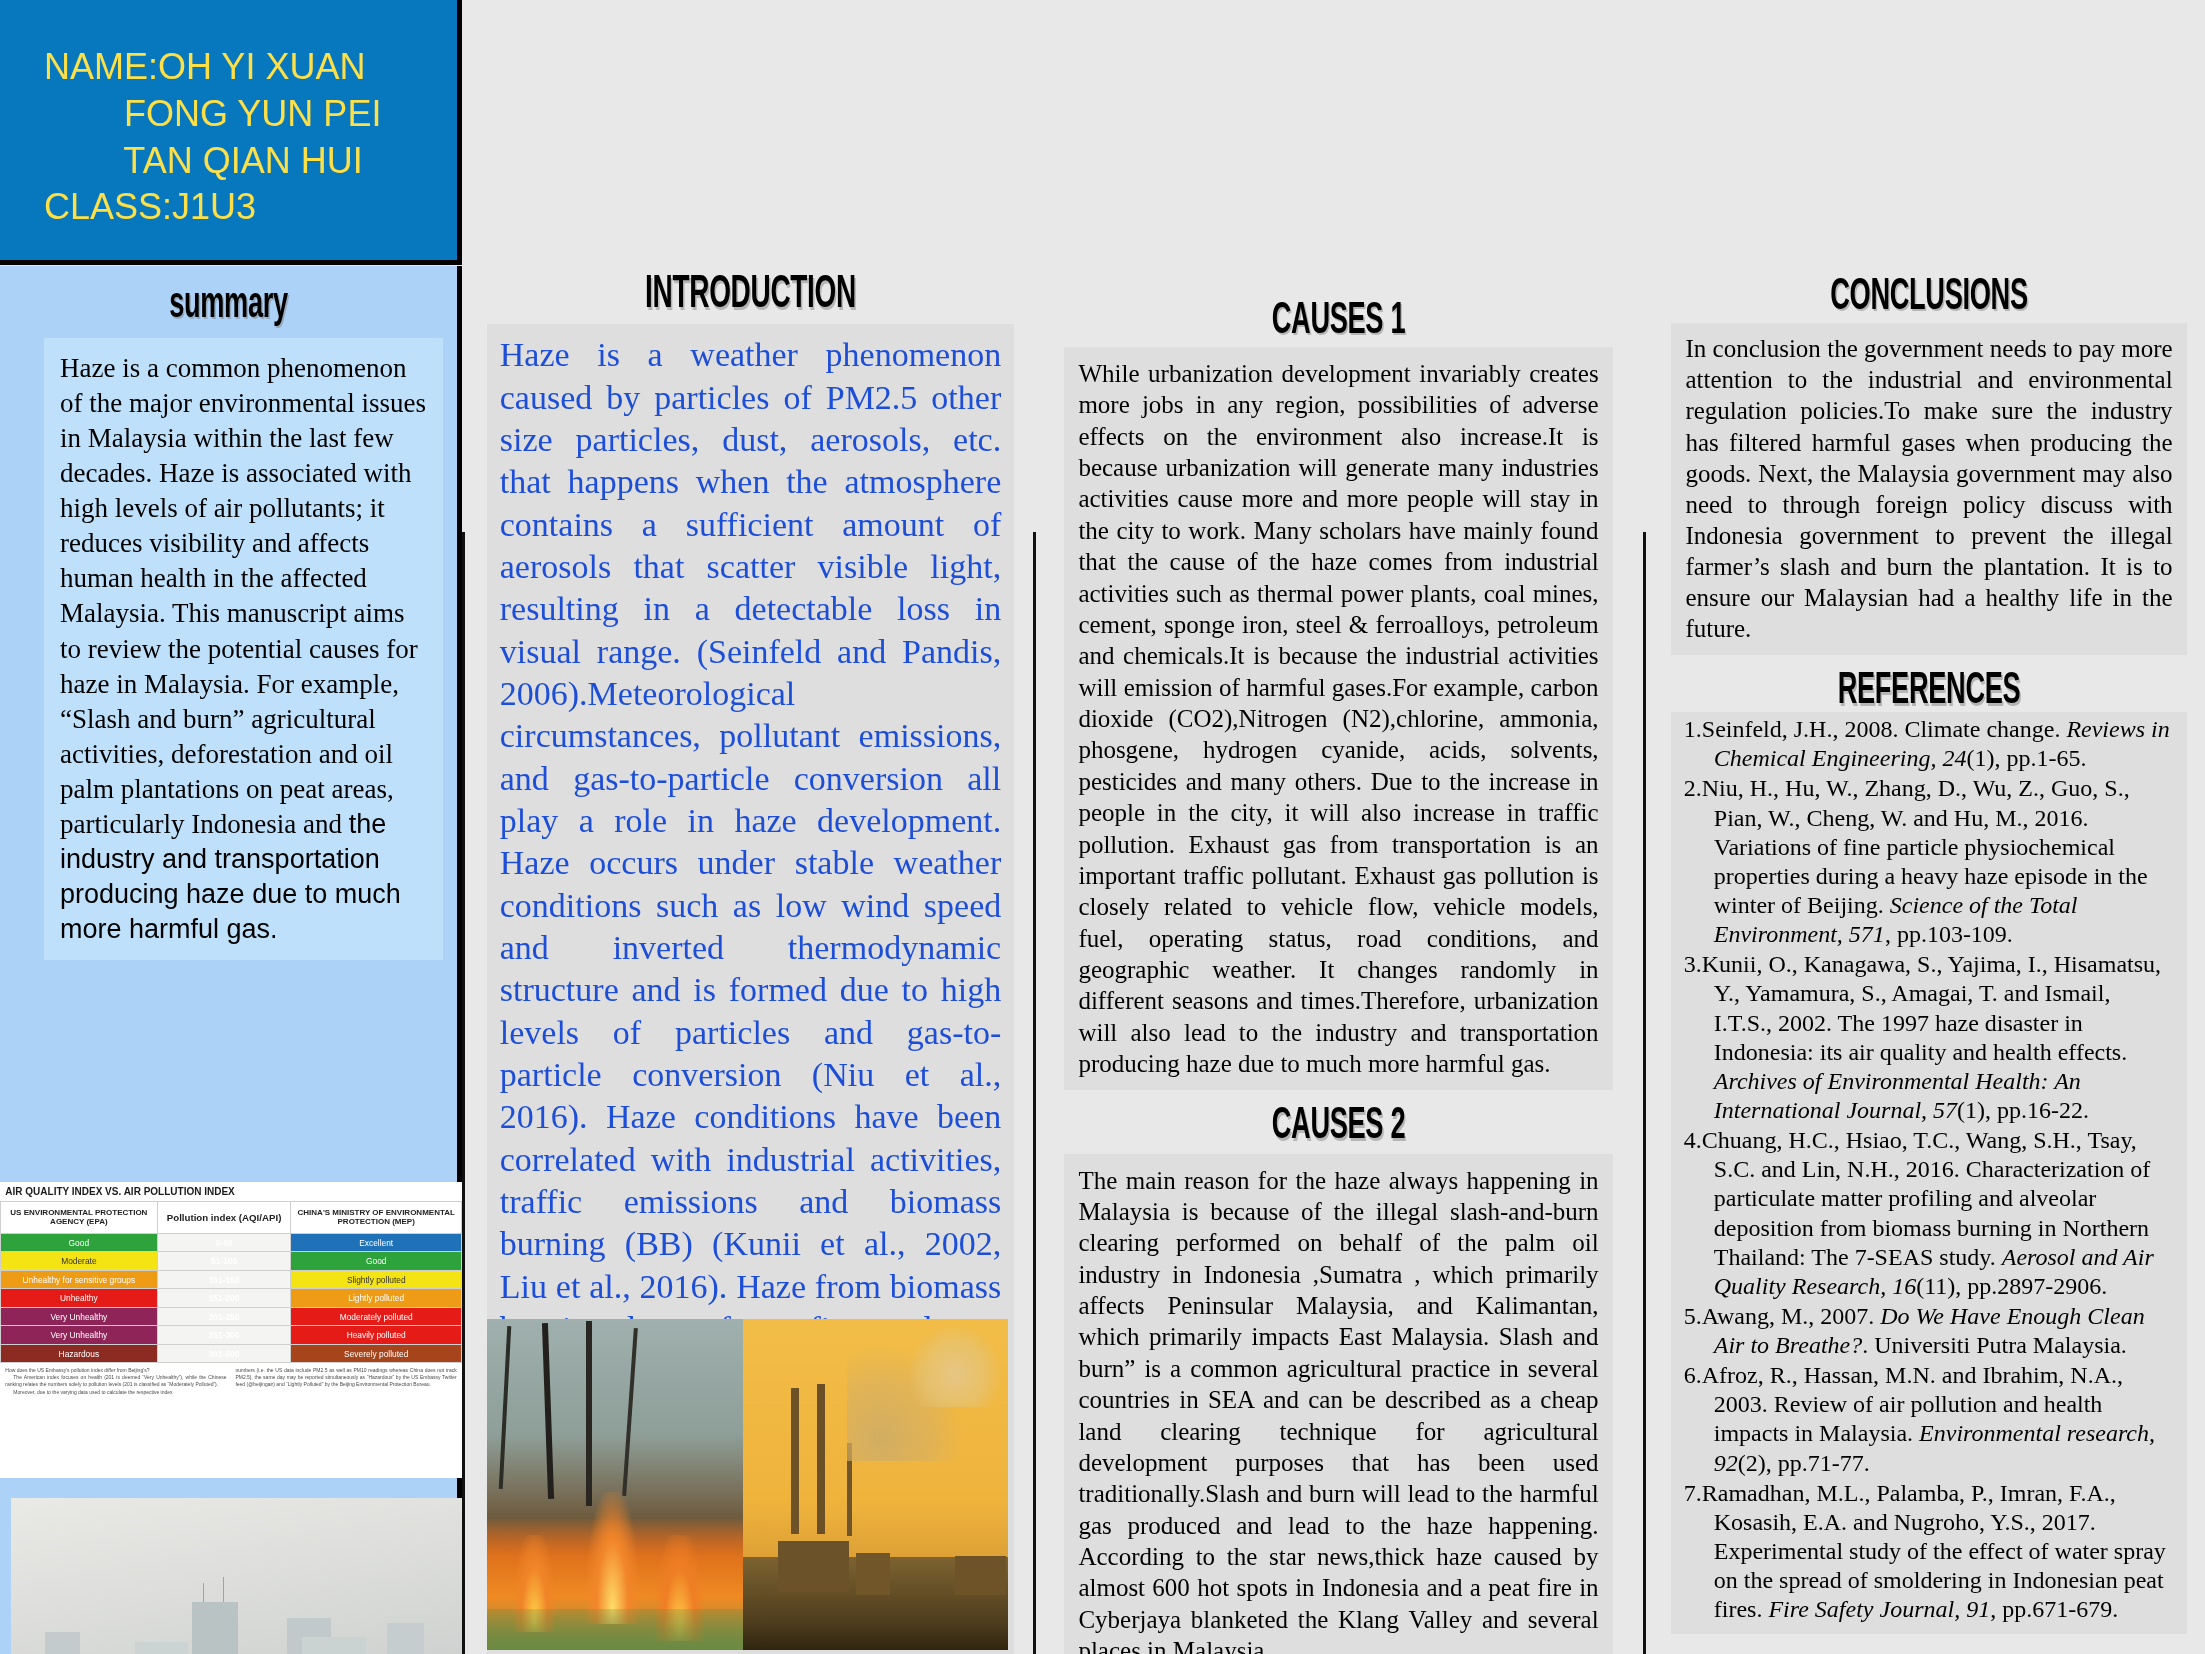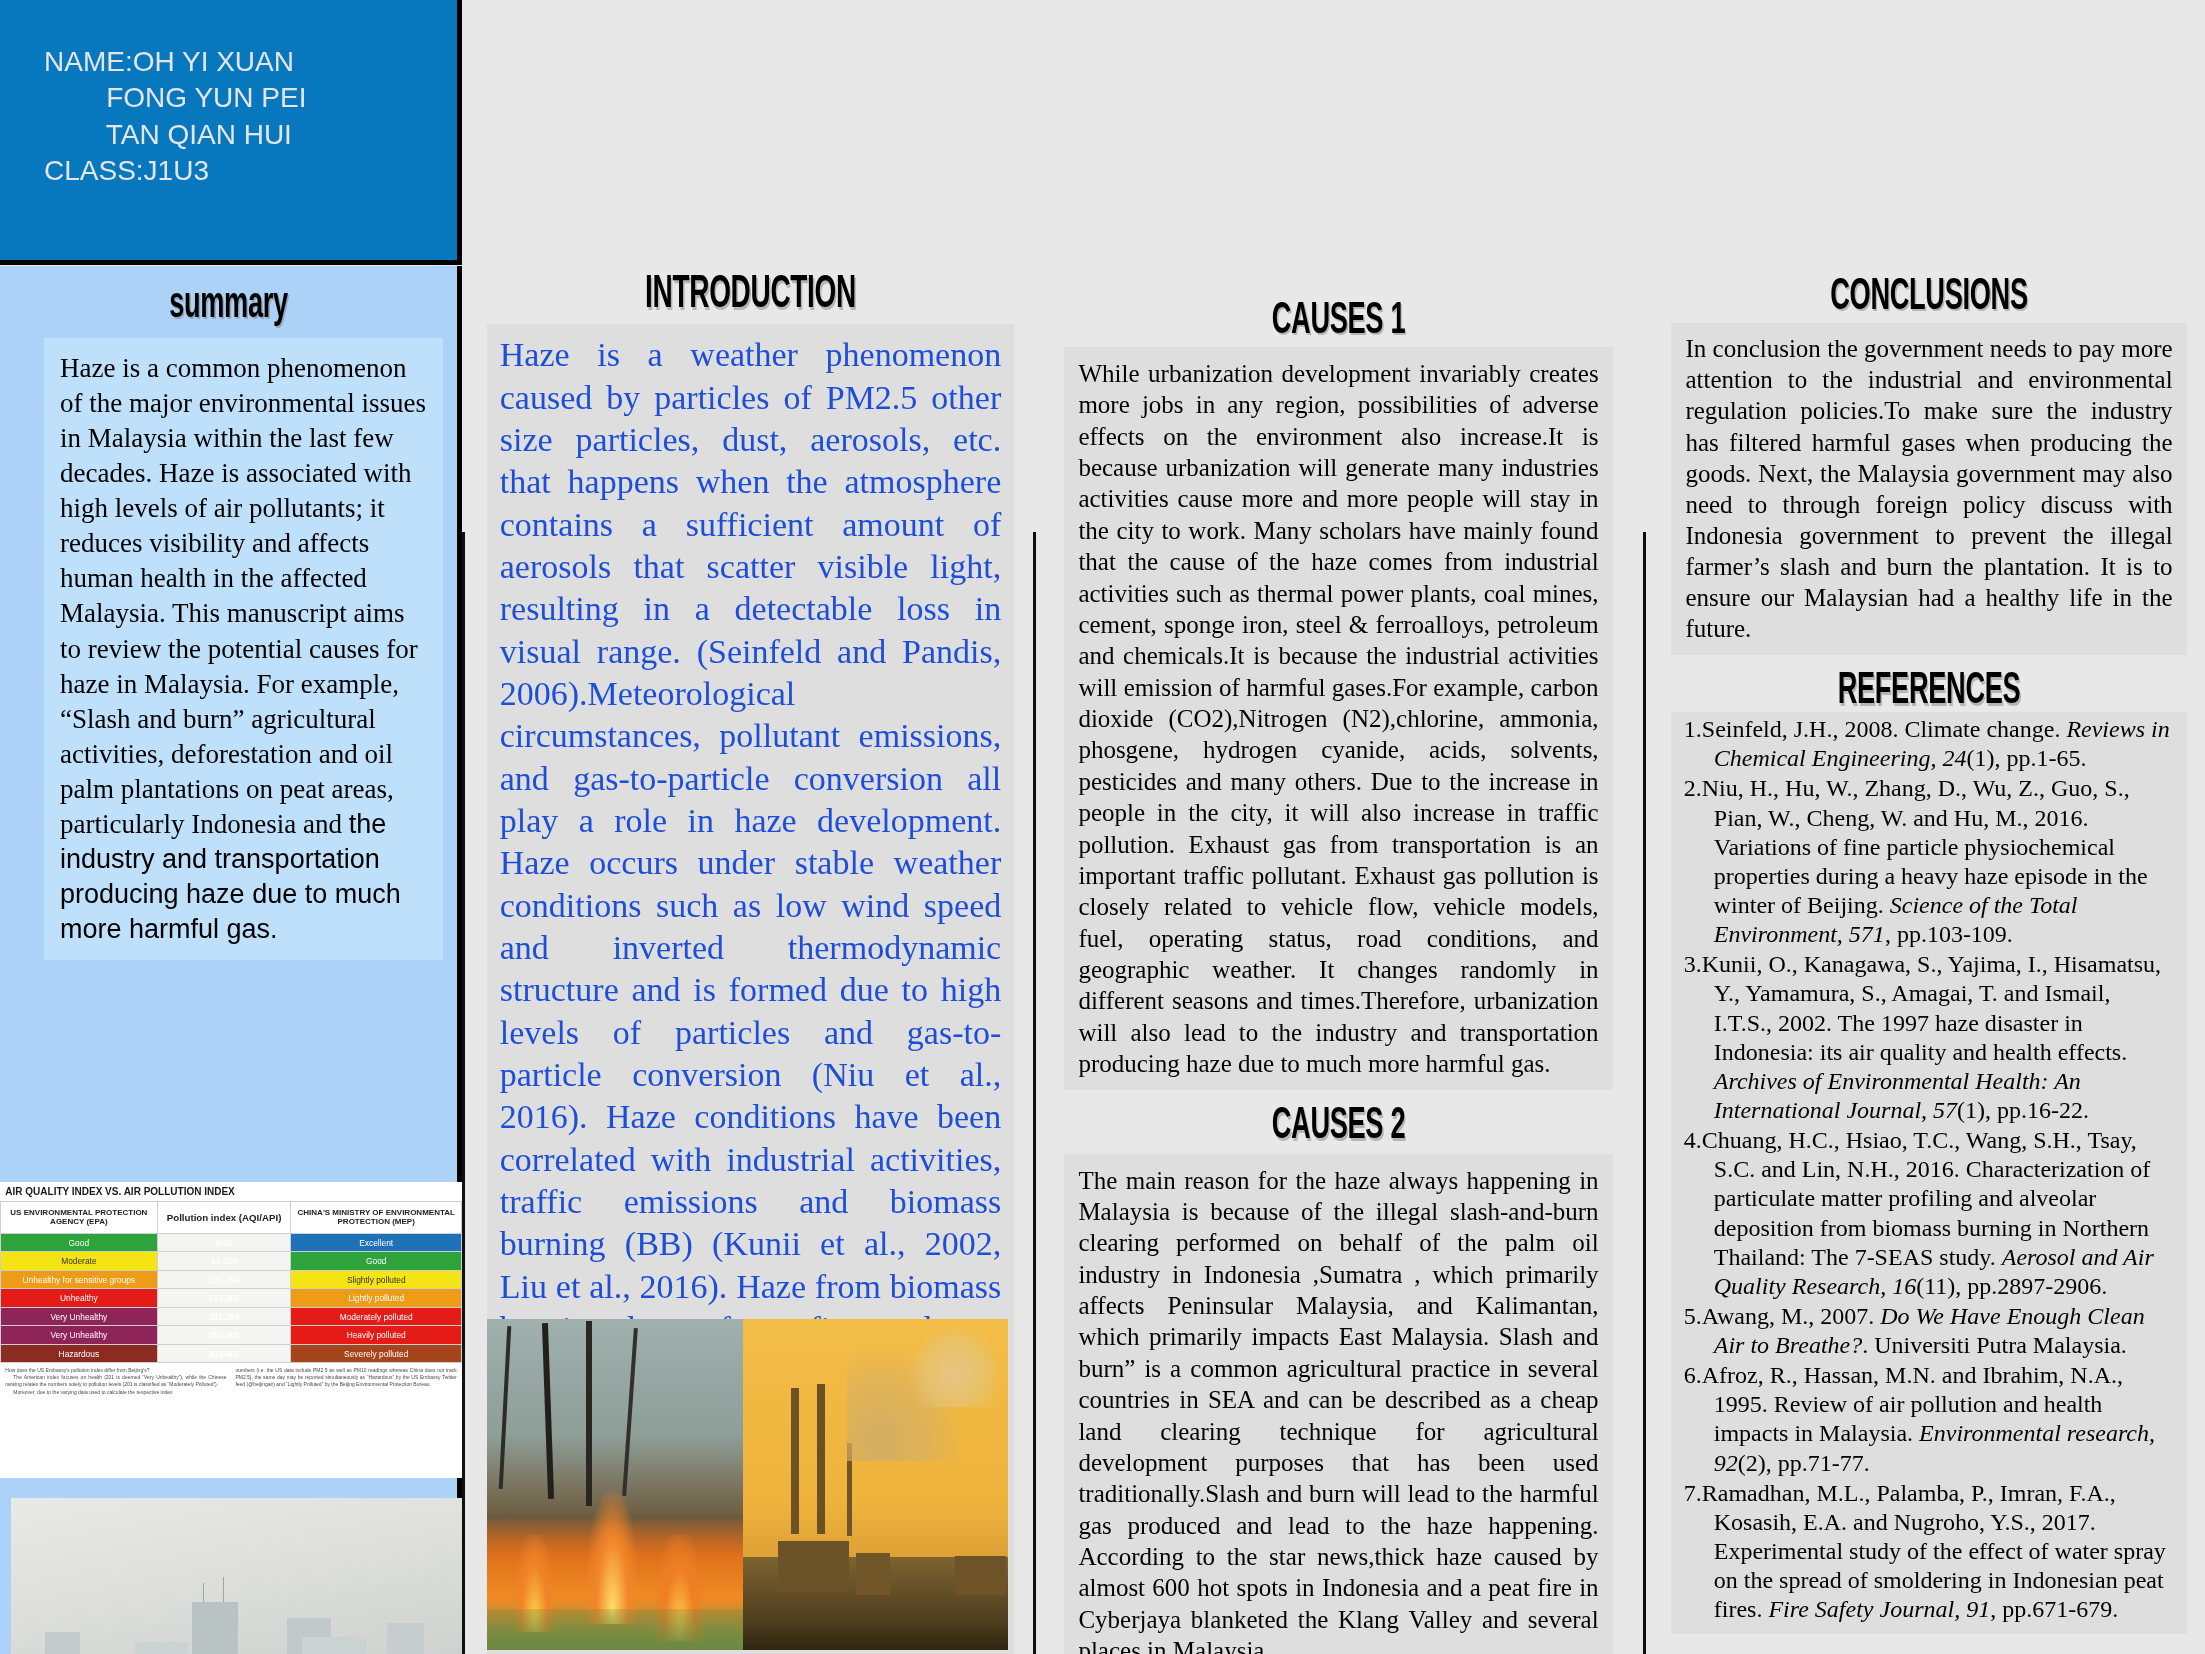--- a/index.html
+++ b/index.html
@@ -14,21 +14,21 @@
   
   .top-band { position:absolute; left:0; top:0; width:2206px; height:266px; }
   .authors-box {
     position:absolute; left:0; top:0; width:462px; height:265px;
     background:#0878be;
     border-right:5.3px solid #000;
     border-bottom:5.3px solid #000;
   }
   .authors-text {
     font-family:"Liberation Sans", sans-serif;
-    font-size:28px; color:#e5e5e5; line-height:1.30;
+    font-size:36px; color:#fde047; line-height:1.30;
     padding:44px 0 0 44px; white-space:pre;
   }
   .title-band {
     position:absolute; left:462px; top:0; width:1743px; height:265px;
     background:#acd2f7; border-bottom:5.3px solid #000;
     display:flex; align-items:center; justify-content:center;
   }
   .poster-title {
     font-family:"Liberation Sans", sans-serif;
     font-weight:bold; font-size:55px; color:#000;
@@ -286,20 +286,20 @@
     <div class="sec-head concl-head">CONCLUSIONS</div>
     <div class="concl-box">In conclusion the government needs to pay more attention to the industrial and environmental regulation policies.To make sure the industry has filtered harmful gases when producing the goods. Next, the Malaysia government may also need to through foreign policy discuss with Indonesia government to prevent the illegal farmer’s  slash and burn the plantation. It is to ensure our Malaysian had a healthy life in the future.</div>
     <div class="sec-head refs-head">REFERENCES</div>
     <div class="refs-box">
       <ol class="refs" id="ref-list">
           <li><span>Seinfeld, J.H., 2008. Climate change. </span><span class="it">Reviews in Chemical Engineering, 24</span><span>(1), pp.1-65.</span></li>
           <li><span>Niu, H., Hu, W., Zhang, D., Wu, Z., Guo, S., Pian, W., Cheng, W. and Hu, M., 2016. Variations of fine particle physiochemical properties during a heavy haze episode in the winter of Beijing. </span><span class="it">Science of the Total Environment, 571</span><span>, pp.103-109.</span></li>
           <li><span>Kunii, O., Kanagawa, S., Yajima, I., Hisamatsu, Y., Yamamura, S., Amagai, T. and Ismail, I.T.S., 2002. The 1997 haze disaster in Indonesia: its air quality and health effects. </span><span class="it">Archives of Environmental Health: An International Journal, 57</span><span>(1), pp.16-22.</span></li>
           <li><span>Chuang, H.C., Hsiao, T.C., Wang, S.H., Tsay, S.C. and Lin, N.H., 2016. Characterization of particulate matter profiling and alveolar deposition from biomass burning in Northern Thailand: The 7-SEAS study. </span><span class="it">Aerosol and Air Quality Research, 16</span><span>(11), pp.2897-2906.</span></li>
           <li><span>Awang, M., 2007. </span><span class="it">Do We Have Enough Clean Air to Breathe?</span><span>. Universiti Putra Malaysia.</span></li>
-          <li><span>Afroz, R., Hassan, M.N. and Ibrahim, N.A., 1995. Review of air pollution and health impacts in Malaysia. </span><span class="it">Environmental research, 92</span><span>(2), pp.71-77.</span></li>
+          <li><span>Afroz, R., Hassan, M.N. and Ibrahim, N.A., 2003. Review of air pollution and health impacts in Malaysia. </span><span class="it">Environmental research, 92</span><span>(2), pp.71-77.</span></li>
           <li><span>Ramadhan, M.L., Palamba, P., Imran, F.A., Kosasih, E.A. and Nugroho, Y.S., 2017. Experimental study of the effect of water spray on the spread of smoldering in Indonesian peat fires. </span><span class="it">Fire Safety Journal, 91</span><span>, pp.671-679.</span></li>
         </ol>
     </div>
   </div>
 
 </div>
 
 
 </body></html>

